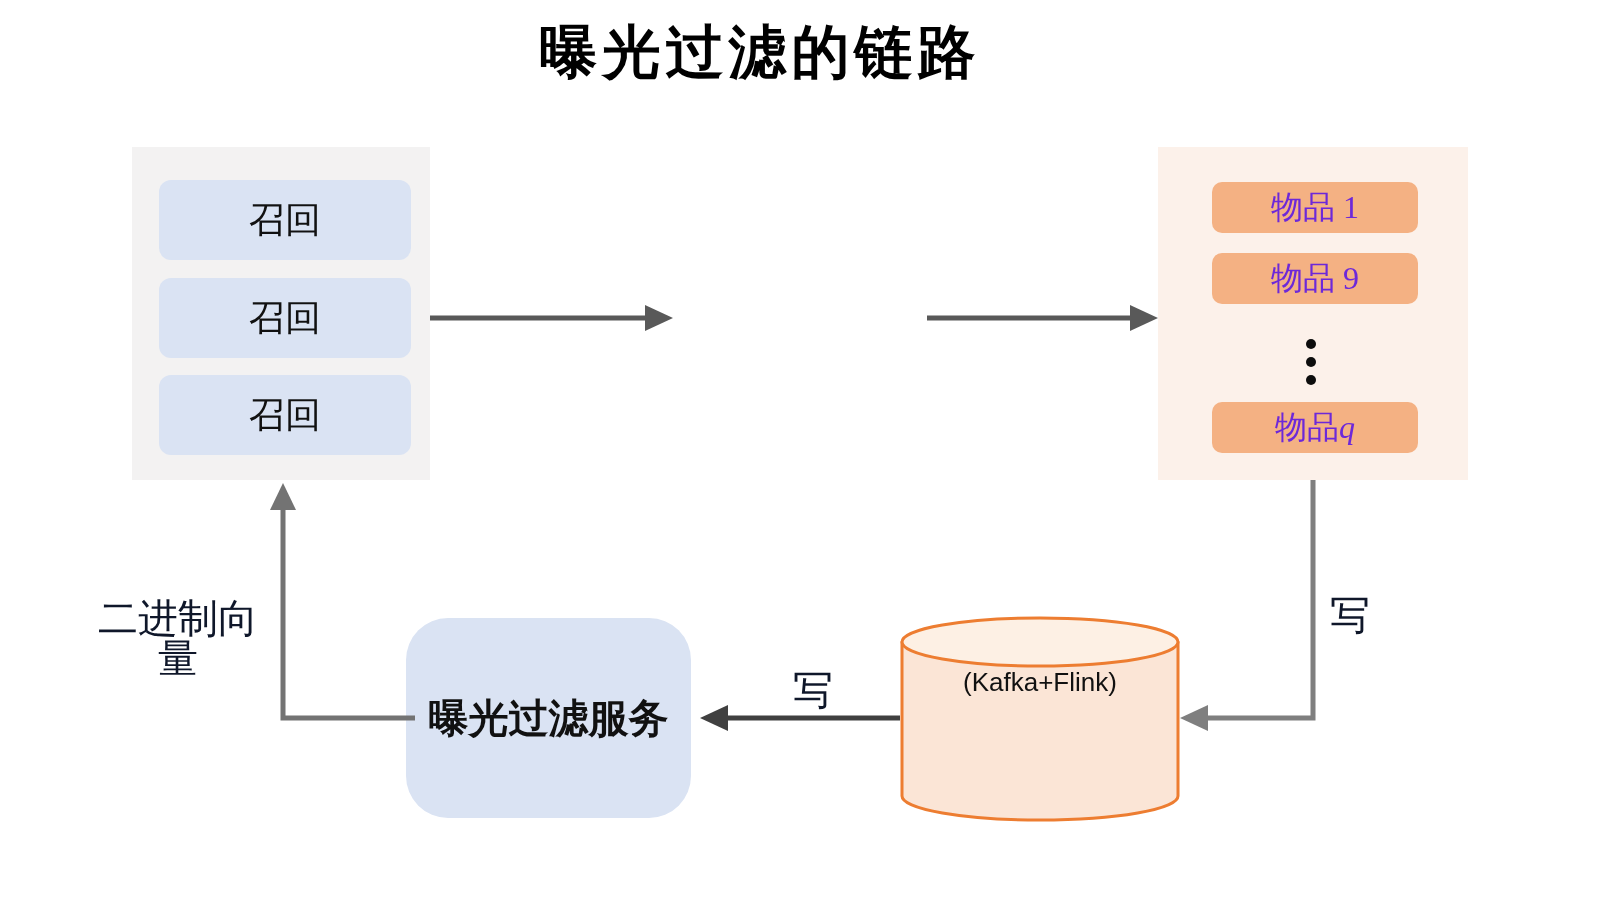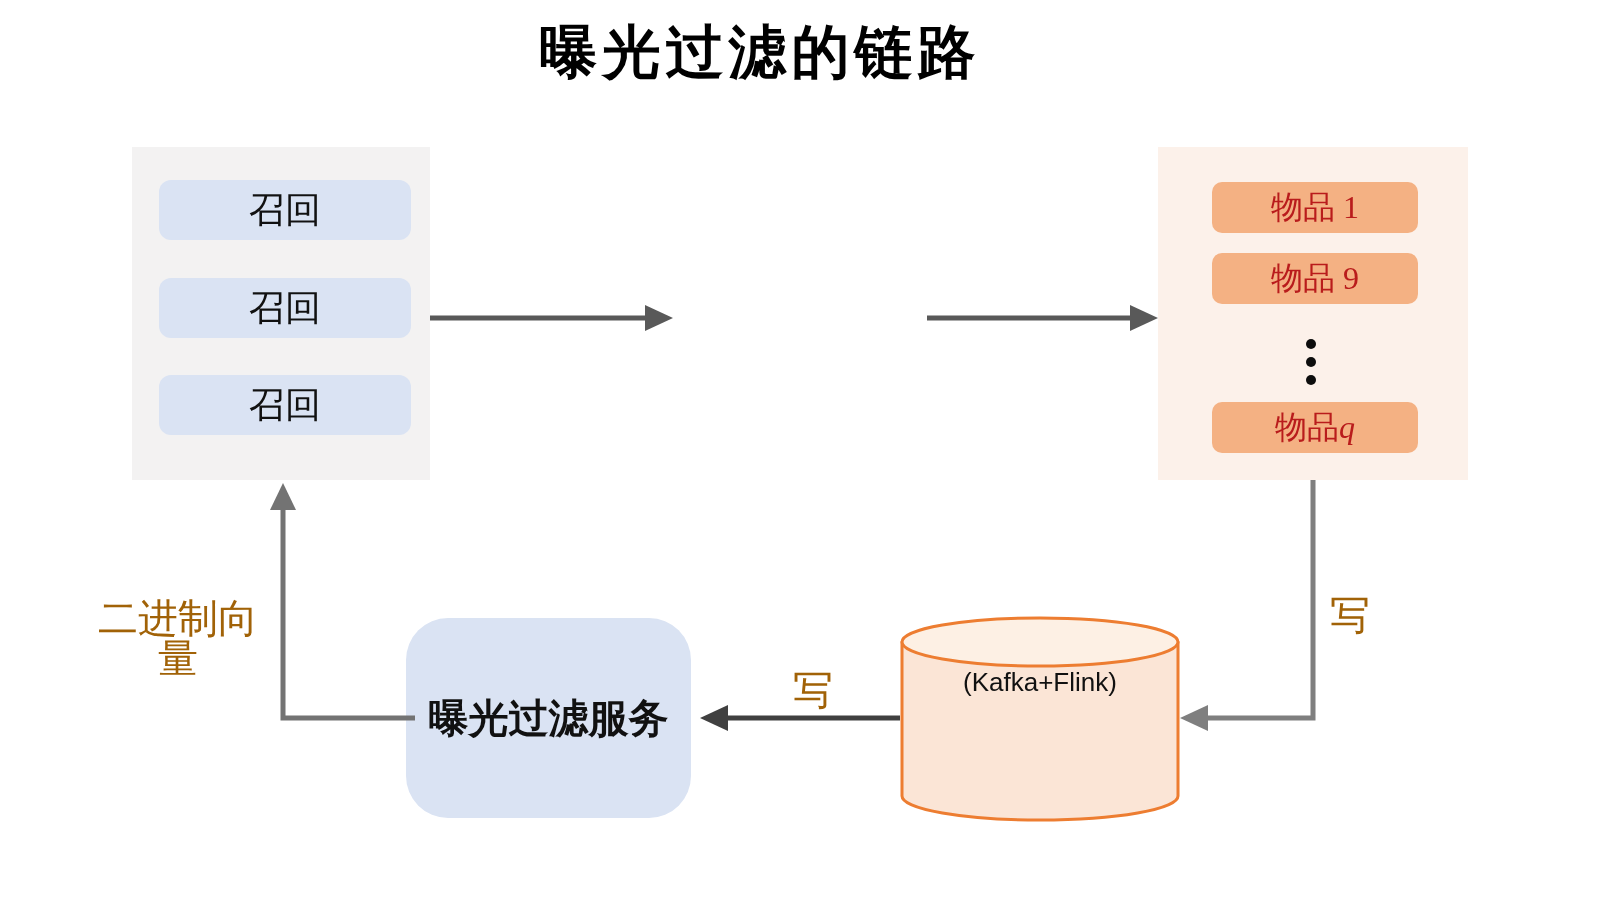--- a/index.html
+++ b/index.html
@@ -13,50 +13,50 @@
     letter-spacing:5px;color:#000;margin:0;
   }
   .panel{position:absolute;}
   .panel-gray{left:132px;top:147px;width:298px;height:333px;background:#f3f2f2;}
   .panel-peach{left:1158px;top:147px;width:310px;height:333px;background:#fcf1ea;}
   .bluebox{
     position:absolute;background:#dae3f3;border-radius:12px;
     display:flex;align-items:center;justify-content:center;
     font-size:36px;color:#111;
   }
-  .recall{left:27px;width:252px;height:60px;}
+  .recall{left:27px;width:252px;height:80px;}
   .rank{
     left:673px;top:236px;width:254px;height:163px;border-radius:38px;
     font-size:38px;
   }
   .bloom{
     left:406px;top:618px;width:285px;height:200px;border-radius:42px;
     flex-direction:column;line-height:1.15;
   }
   .bloom .t{font-size:40px;font-weight:700;}
   .bloom .s{font-size:29px;margin-top:6px;}
   .itembox{
     position:absolute;left:54px;width:206px;height:51px;background:#f4b183;
     border-radius:10px;display:flex;align-items:center;justify-content:center;
-    font-family:"Liberation Serif",serif;font-size:32px;color:#b91c1c;
+    font-family:"Liberation Serif",serif;font-size:32px;color:#6d28d9;
   }
   .math{font-style:italic;font-family:"Liberation Serif",serif;}
   .vdots{
     position:absolute;left:148px;top:192px;display:flex;flex-direction:column;
     align-items:center;gap:8px;
   }
   .vdots i{display:block;width:10px;height:10px;border-radius:50%;background:#0d0d0d;}
   .cyl-text{
     position:absolute;left:902px;top:664px;width:276px;text-align:center;
     line-height:1.15;
   }
   .cyl-text .t{font-size:40px;font-weight:700;}
   .cyl-text .s{font-size:26px;margin-top:4px;text-align:center;}
   .edge-label{
-    position:absolute;color:#a16207;font-size:40px;line-height:1;
+    position:absolute;color:#0f172a;font-size:40px;line-height:1;
   }
   .lbl-binary{left:80px;top:598px;width:196px;text-align:center;}
   .lbl-write1{left:793px;top:670px;}
   .lbl-write2{left:1330px;top:595px;}
   svg.overlay{position:absolute;left:0;top:0;z-index:5;pointer-events:none;}
   .abs-txt{z-index:6;}
   .panel{z-index:1;}
   .bluebox,.itembox,.vdots{z-index:2;}
 </style>
 </head>

